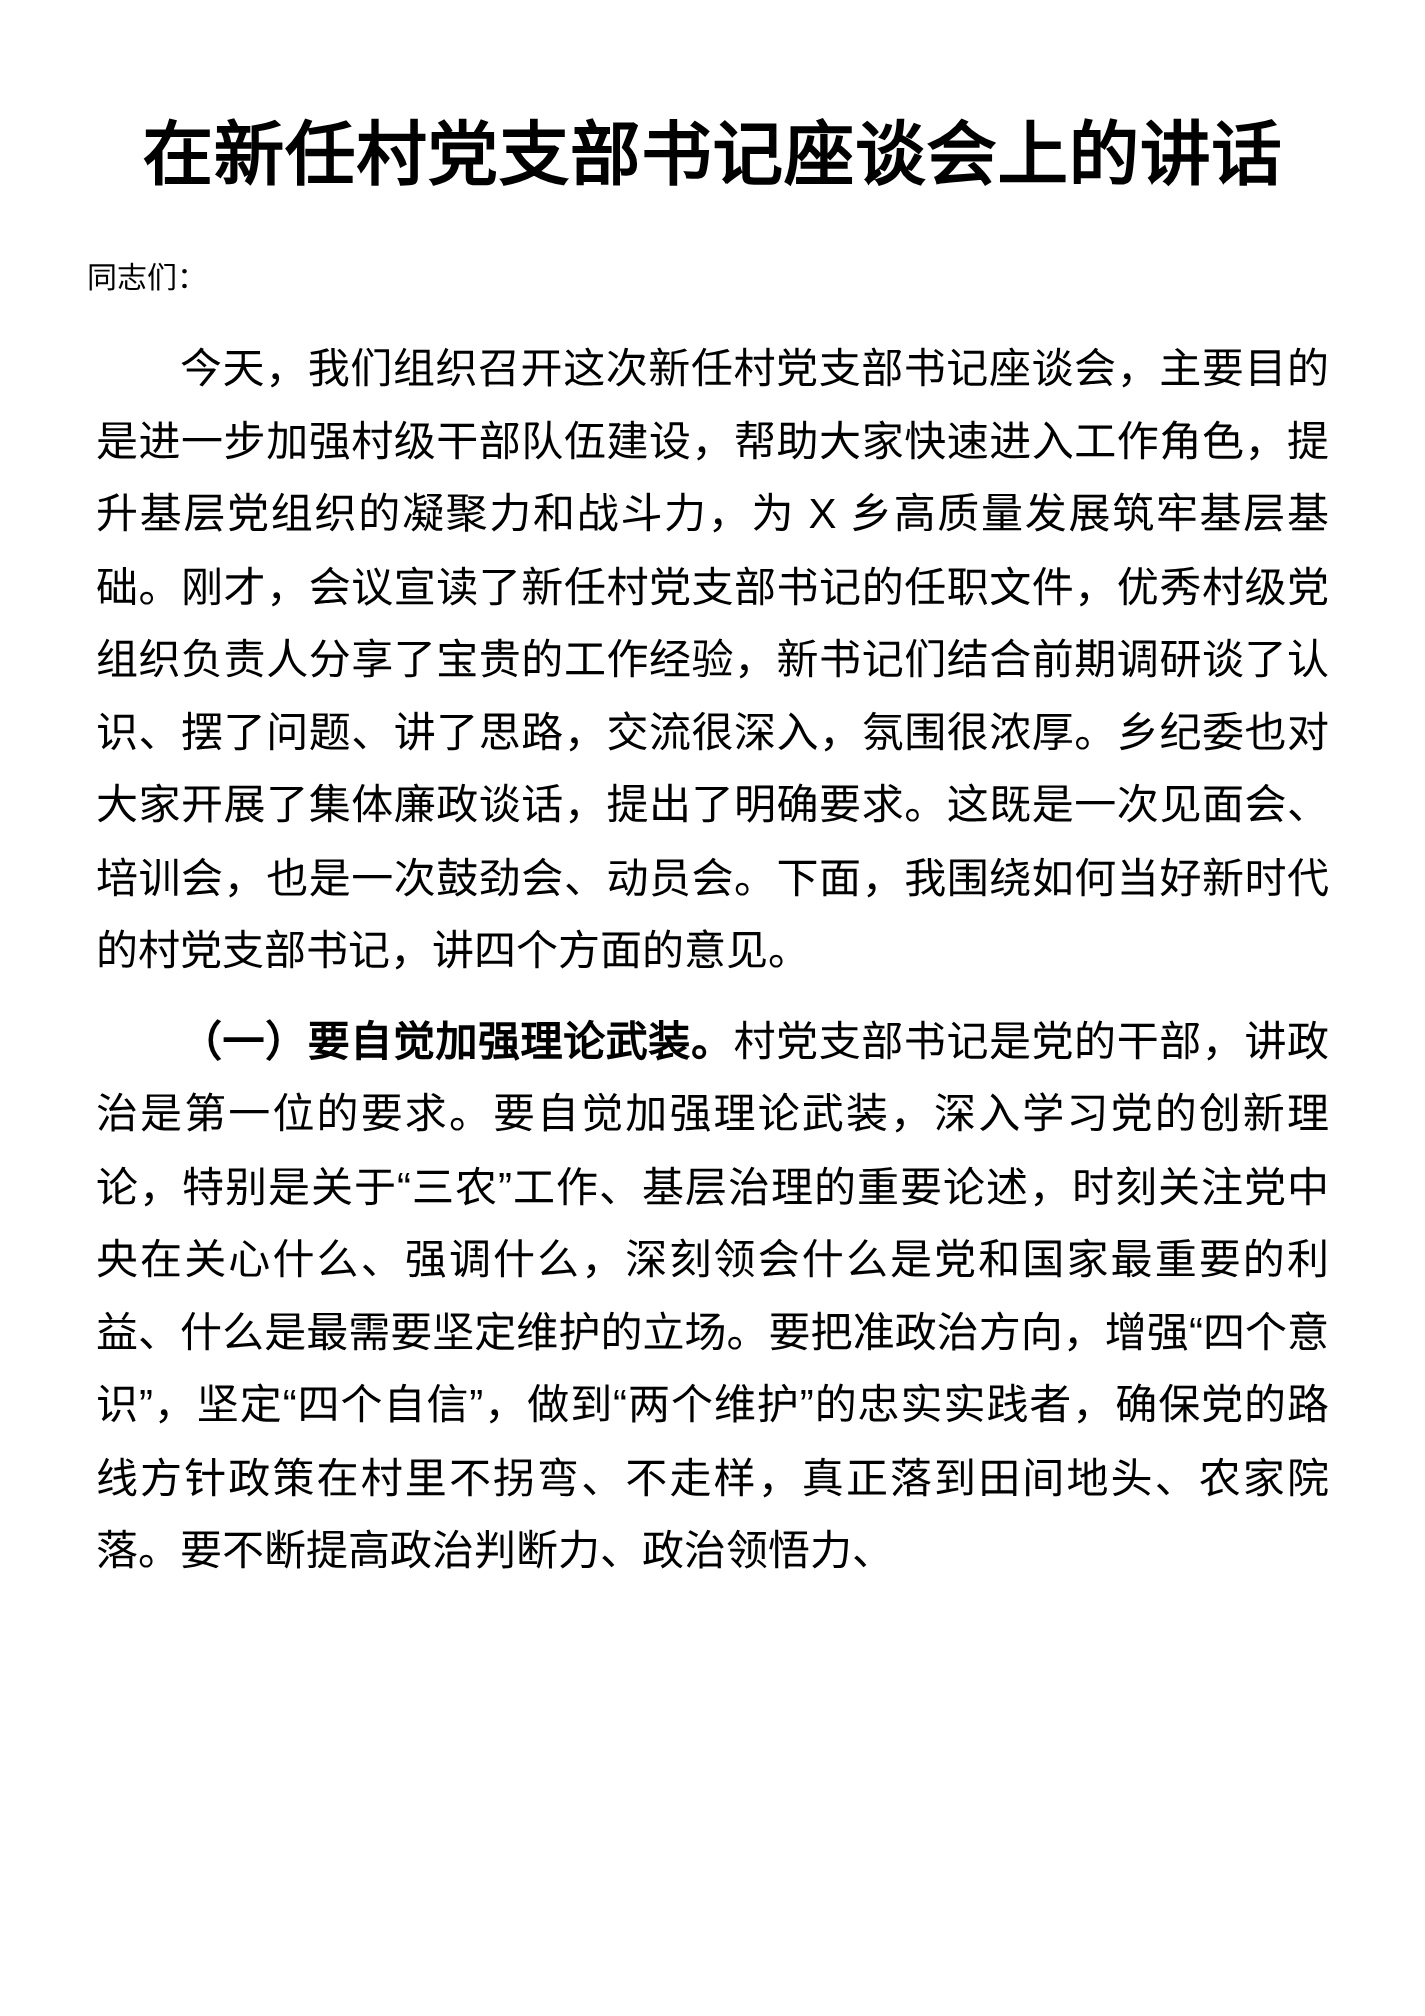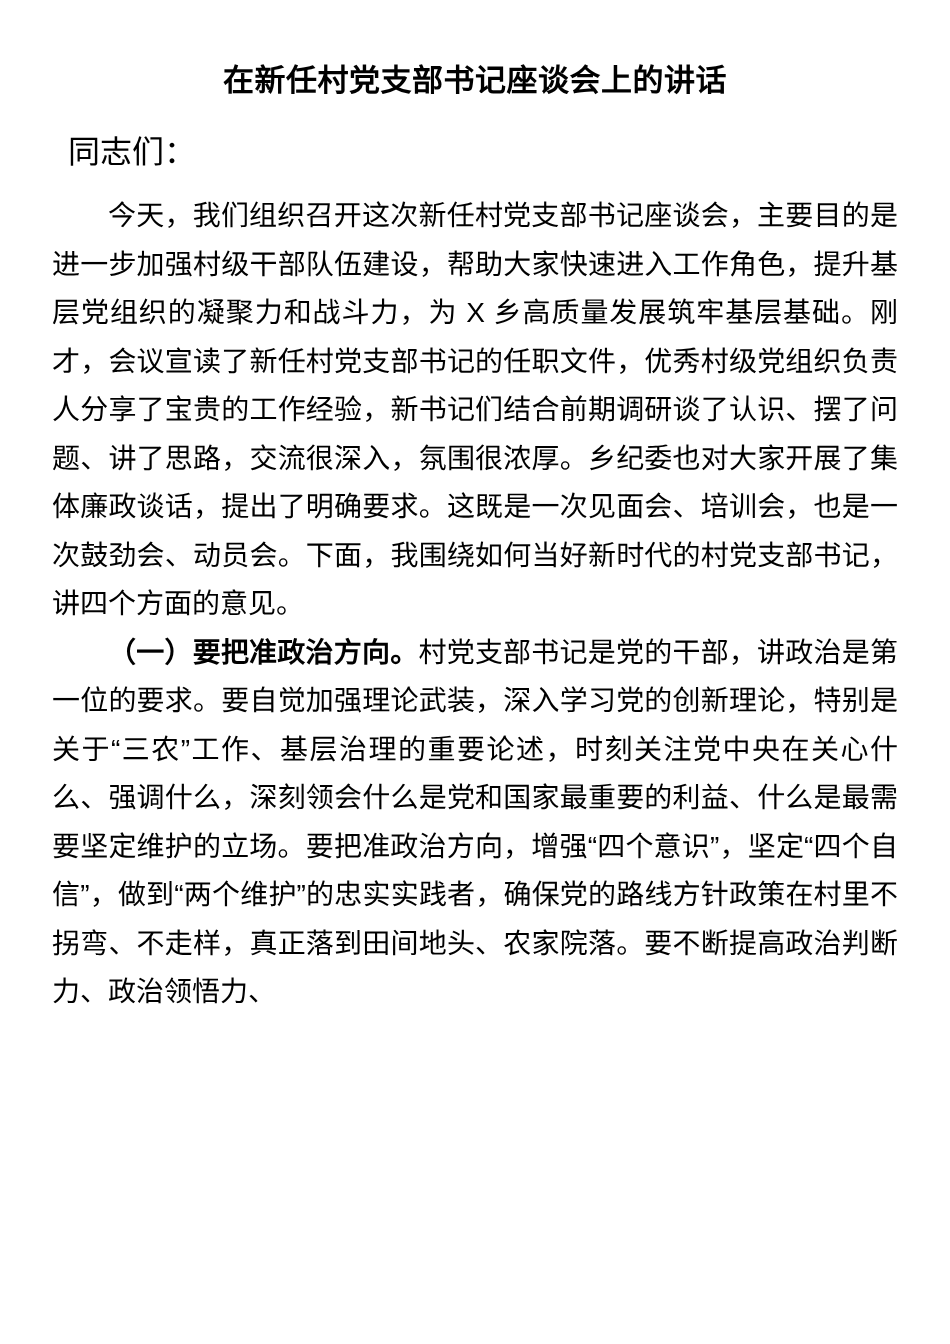--- a/index.html
+++ b/index.html
@@ -15,41 +15,41 @@
   .page {
     position: relative;
     width: 950px;
     height: 1344px;
     background: #ffffff;
     box-sizing: border-box;
     padding: 0 52px 0 52px;
     overflow: hidden;
   }
   .doc-title {
-    font-size: 31px;
+    font-size: 47px;
     font-weight: 700;
     text-align: center;
     letter-spacing: 0.5px;
     line-height: 1.25;
-    margin: 0;
+    margin: 12px;
     padding-top: 62px;
     padding-bottom: 9px;
     white-space: nowrap;
   }
   .salutation {
-    font-size: 32px;
+    font-size: 20px;
     line-height: 48.5px;
-    margin: 16px;
+    margin: 6px;
     text-align: justify;
     text-justify: inter-character;
   }
   .para {
     font-size: 28px;
     line-height: 48.5px;
-    margin: 0;
+    margin: 12px;
     text-align: justify;
     text-justify: inter-character;
     text-indent: 2em;
     letter-spacing: 0px;
   }
   .para.last-clip {
     
   }
   .bold-lead {
     font-weight: 700;
@@ -66,17 +66,17 @@
   <h1 class="doc-title">在新任村党支部书记座谈会上的讲话</h1>
 
   <div class="body-block">
 
     <p class="salutation">同志们：</p>
 
     <p class="para">今天，我们组织召开这次新任村党支部书记座谈会，主要目的是进一步加强村级干部队伍建设，帮助大家快速进入工作角色，提升基层党组织的凝聚力和战斗力，为 X 乡高质量发展筑牢基层基础。刚才，会议宣读了新任村党支部书记的任职文件，优秀村级党组织负责人分享了宝贵的工作经验，新书记们结合前期调研谈了认识、摆了问题、讲了思路，交流很深入，氛围很浓厚。乡纪委也对大家开展了集体廉政谈话，提出了明确要求。这既是一次见面会、培训会，也是一次鼓劲会、动员会。下面，我围绕如何当好新时代的村党支部书记，讲四个方面的意见。</p>
 
 
 
-    <p class="para last-clip"><span class="bold-lead">（一）要把准政治方向。</span><span>村党支部书记是党的干部，讲政治是第一位的要求。要自觉加强理论武装，深入学习党的创新理论，特别是关于“三农”工作、基层治理的重要论述，时刻关注党中央在关心什么、强调什么，深刻领会什么是党和国家最重要的利益、什么是最需要坚定维护的立场。要把准政治方向，增强“四个意识”，坚定“四个自信”，做到“两个维护”的忠实实践者，确保党的路线方针政策在村里不拐弯、不走样，真正落到田间地头、农家院落。要不断提高政治判断力、政治领悟力、</span></p>
+    <p class="para last-clip"><span class="bold-lead">（一）要自觉加强理论武装。</span><span>村党支部书记是党的干部，讲政治是第一位的要求。要自觉加强理论武装，深入学习党的创新理论，特别是关于“三农”工作、基层治理的重要论述，时刻关注党中央在关心什么、强调什么，深刻领会什么是党和国家最重要的利益、什么是最需要坚定维护的立场。要把准政治方向，增强“四个意识”，坚定“四个自信”，做到“两个维护”的忠实实践者，确保党的路线方针政策在村里不拐弯、不走样，真正落到田间地头、农家院落。要不断提高政治判断力、政治领悟力、</span></p>
 
   </div>
 
 </div>
 
 </body></html>

